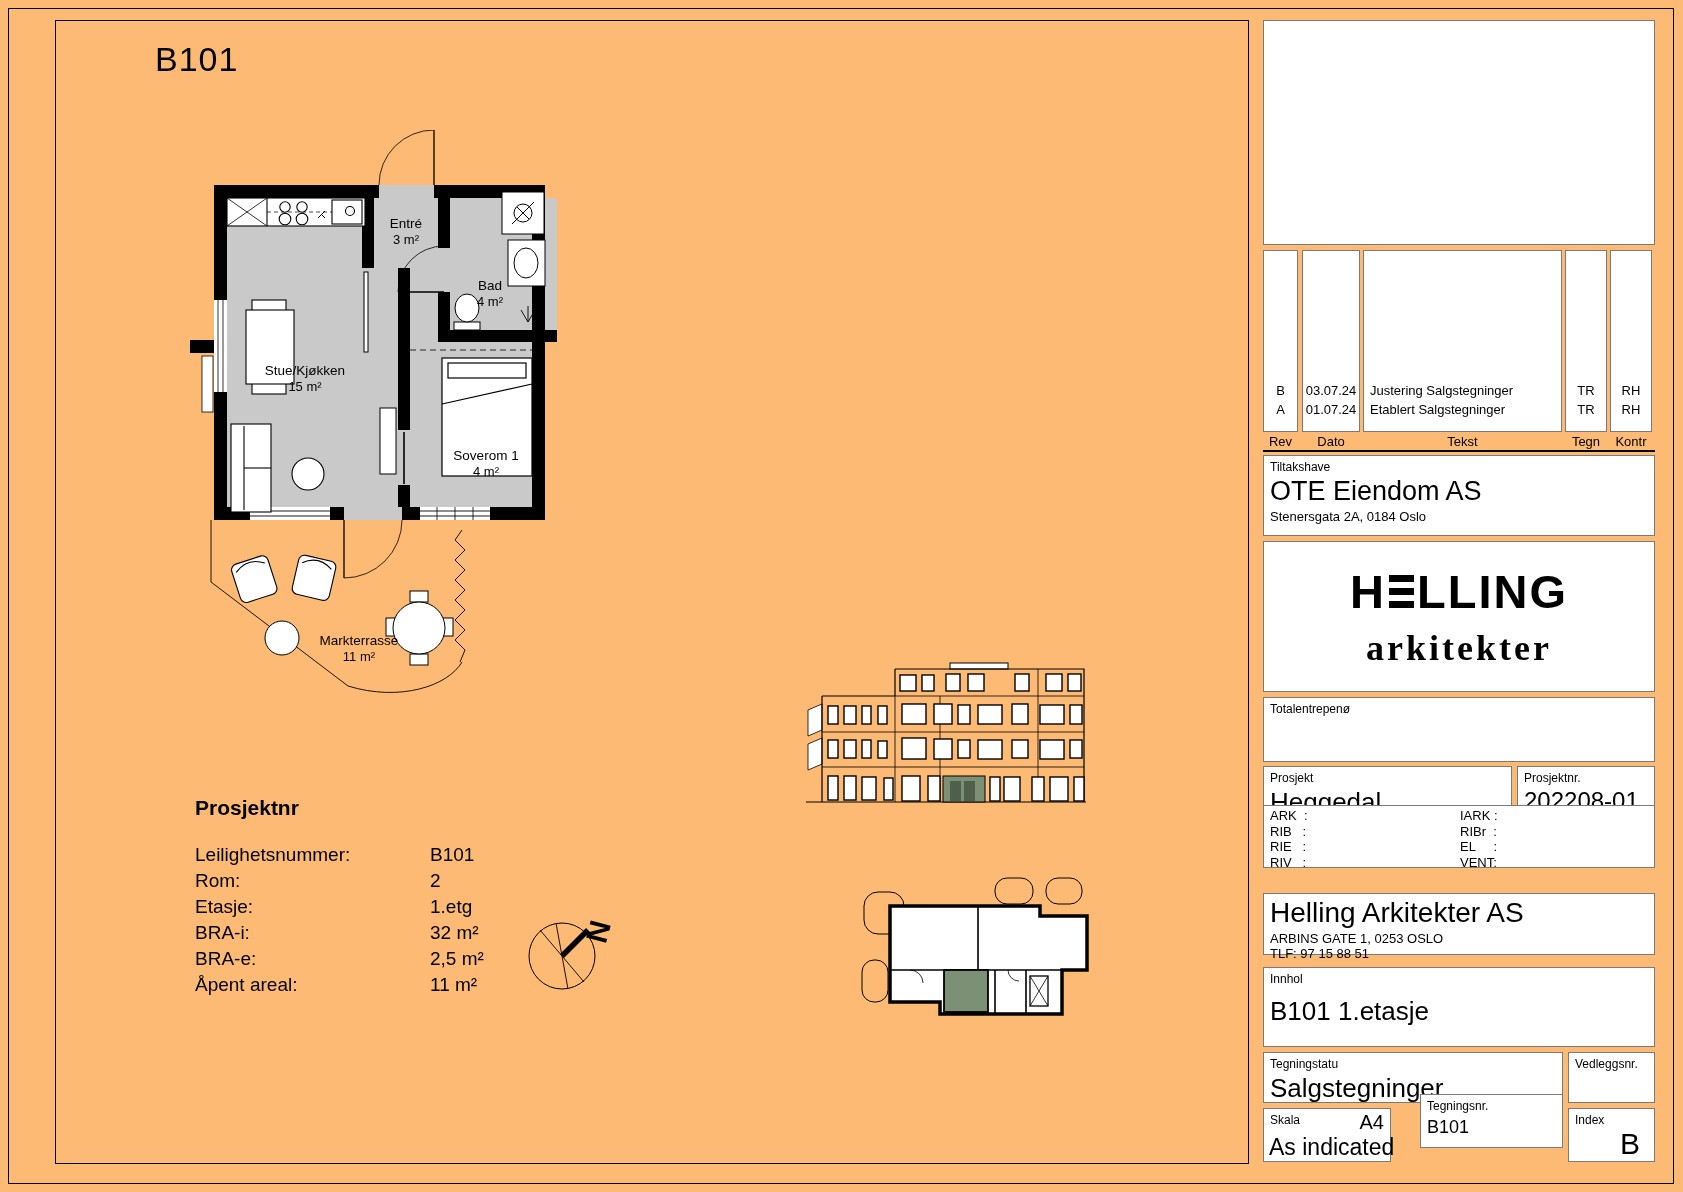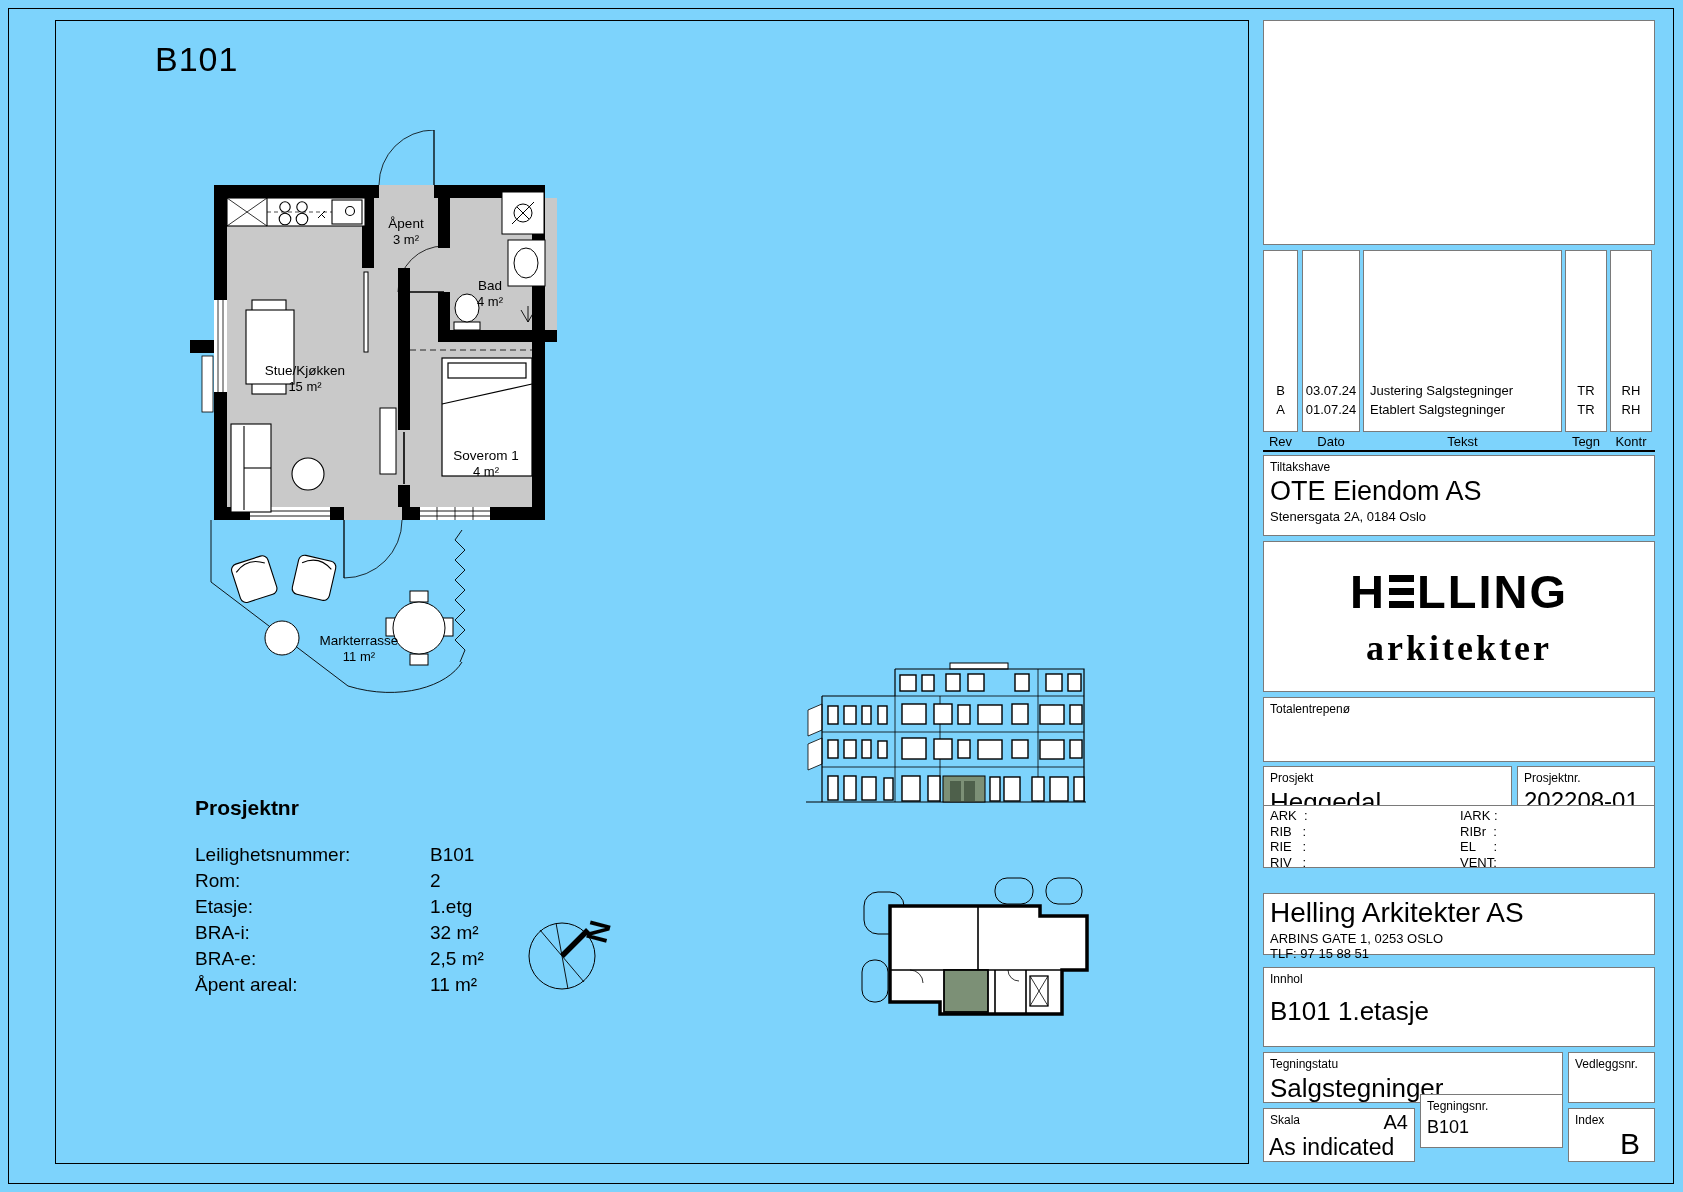--- a/index.html
+++ b/index.html
@@ -1,16 +1,16 @@
 <!DOCTYPE html>
 <html><head>
 <meta charset="utf-8">
 <style>
   html,body{margin:0;padding:0;background:#e8e8e8;font-family:"Liberation Sans",sans-serif;color:#000;}
-  .sheet{position:relative;width:1683px;height:1192px;background:#7dd3fc;overflow:hidden;}
+  .sheet{position:relative;width:1683px;height:1192px;background:#fdba74;overflow:hidden;}
   .abs{position:absolute;}
   .outer-border{left:8px;top:8px;width:1664px;height:1174px;border:1.5px solid #000;}
   .drawing-frame{left:55px;top:20px;width:1192px;height:1142px;border:1px solid #000;}
   .plan-title{left:155px;top:40px;font-size:34px;letter-spacing:1px;}
   
   .main-plan{left:190px;top:130px;width:450px;height:580px;}
   .room-label{position:absolute;text-align:center;font-size:13.5px;line-height:16px;}
   .room-label .area{font-size:13px;}
   
   .faktaboks{left:195px;top:796px;width:320px;}
@@ -186,21 +186,21 @@
           <rect x="220" y="461" width="18" height="11" fill="#fff"></rect>
           <rect x="220" y="524" width="18" height="11" fill="#fff"></rect>
           <rect x="196" y="488" width="11" height="18" fill="#fff"></rect>
           <rect x="252" y="488" width="11" height="18" fill="#fff"></rect>
           <circle cx="229" cy="498" r="26" fill="#fff"></circle>
         </g>
       </g>
     </svg>
     
     <div class="room-label" style="left:174px;top:86px;width:84px;">
-      <span style="display:block">Åpent</span>
+      <span style="display:block">Entré</span>
       <span class="area" style="display:block">3 m²</span>
     </div>
     <div class="room-label" style="left:258px;top:148px;width:84px;">
       <span style="display:block">Bad</span>
       <span class="area" style="display:block">4 m²</span>
     </div>
     <div class="room-label" style="left:55px;top:233px;width:120px;">
       <span style="display:block">Stue/Kjøkken</span>
       <span class="area" style="display:block">15 m²</span>
     </div>
@@ -423,21 +423,21 @@
     </div>
 
     <div class="tb-box" style="left:0;top:1032px;width:300px;height:51px;">
       <div class="tb-label">Tegningstatu</div>
       <div class="big-val">Salgstegninger</div>
     </div>
     <div class="tb-box" style="left:305px;top:1032px;width:87px;height:51px;">
       <div class="tb-label">Vedleggsnr.</div>
     </div>
 
-    <div class="tb-box" style="left:0;top:1088px;width:152px;height:54px;">
+    <div class="tb-box" style="left:0;top:1088px;width:128px;height:54px;">
       <div style="display:flex;justify-content:space-between;align-items:flex-start;">
         <span class="tb-label">Skala</span>
         <span style="font-size:20px;padding:2px 6px 0 0;">A4</span>
       </div>
       <div style="font-size:23px;padding:0 5px;white-space:nowrap;">As indicated</div>
     </div>
     <div class="tb-box" style="left:157px;top:1074px;width:143px;height:54px;">
       <div class="tb-label">Tegningsnr.</div>
       <div style="font-size:18px;padding:4px 6px;">B101</div>
     </div>

